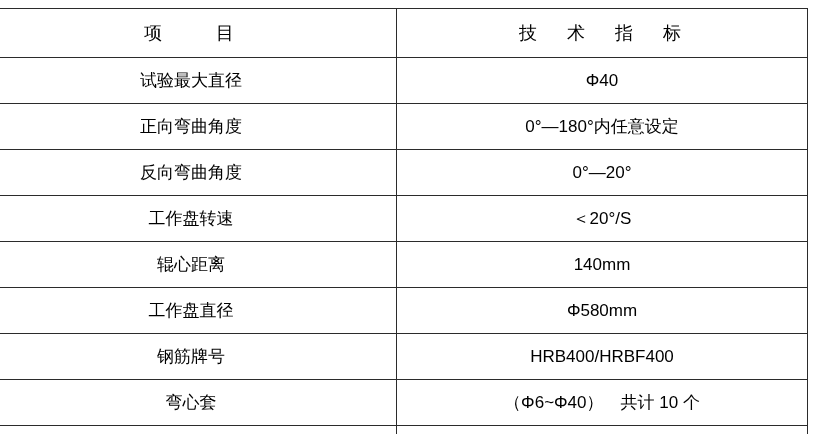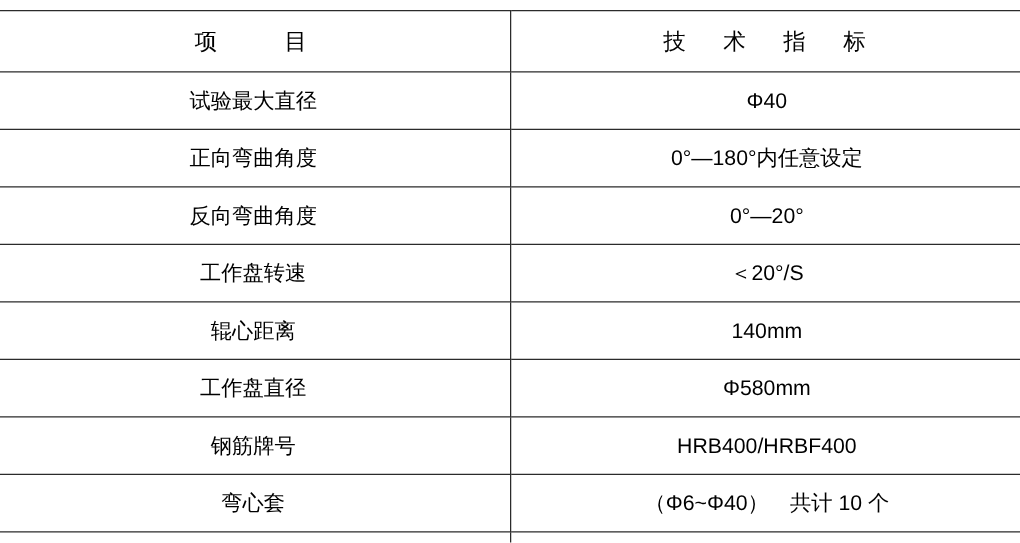--- a/index.html
+++ b/index.html
@@ -14,21 +14,21 @@
     color: #000000;
     overflow: hidden;
   }
   .spec-table-wrap {
     box-sizing: border-box;
     width: 816px;
     height: 434px;
     padding: 8px 8px 8px 8px;
     display: flex;
     align-items: flex-start;
-    justify-content: center;
+    justify-content: flex-end;
   }
   table.spec-table {
     border-collapse: collapse;
     width: 800px;
     table-layout: fixed;
     background: #ffffff;
   }
   table.spec-table td {
     border: 1px solid #2b2b2b;
     text-align: center;

